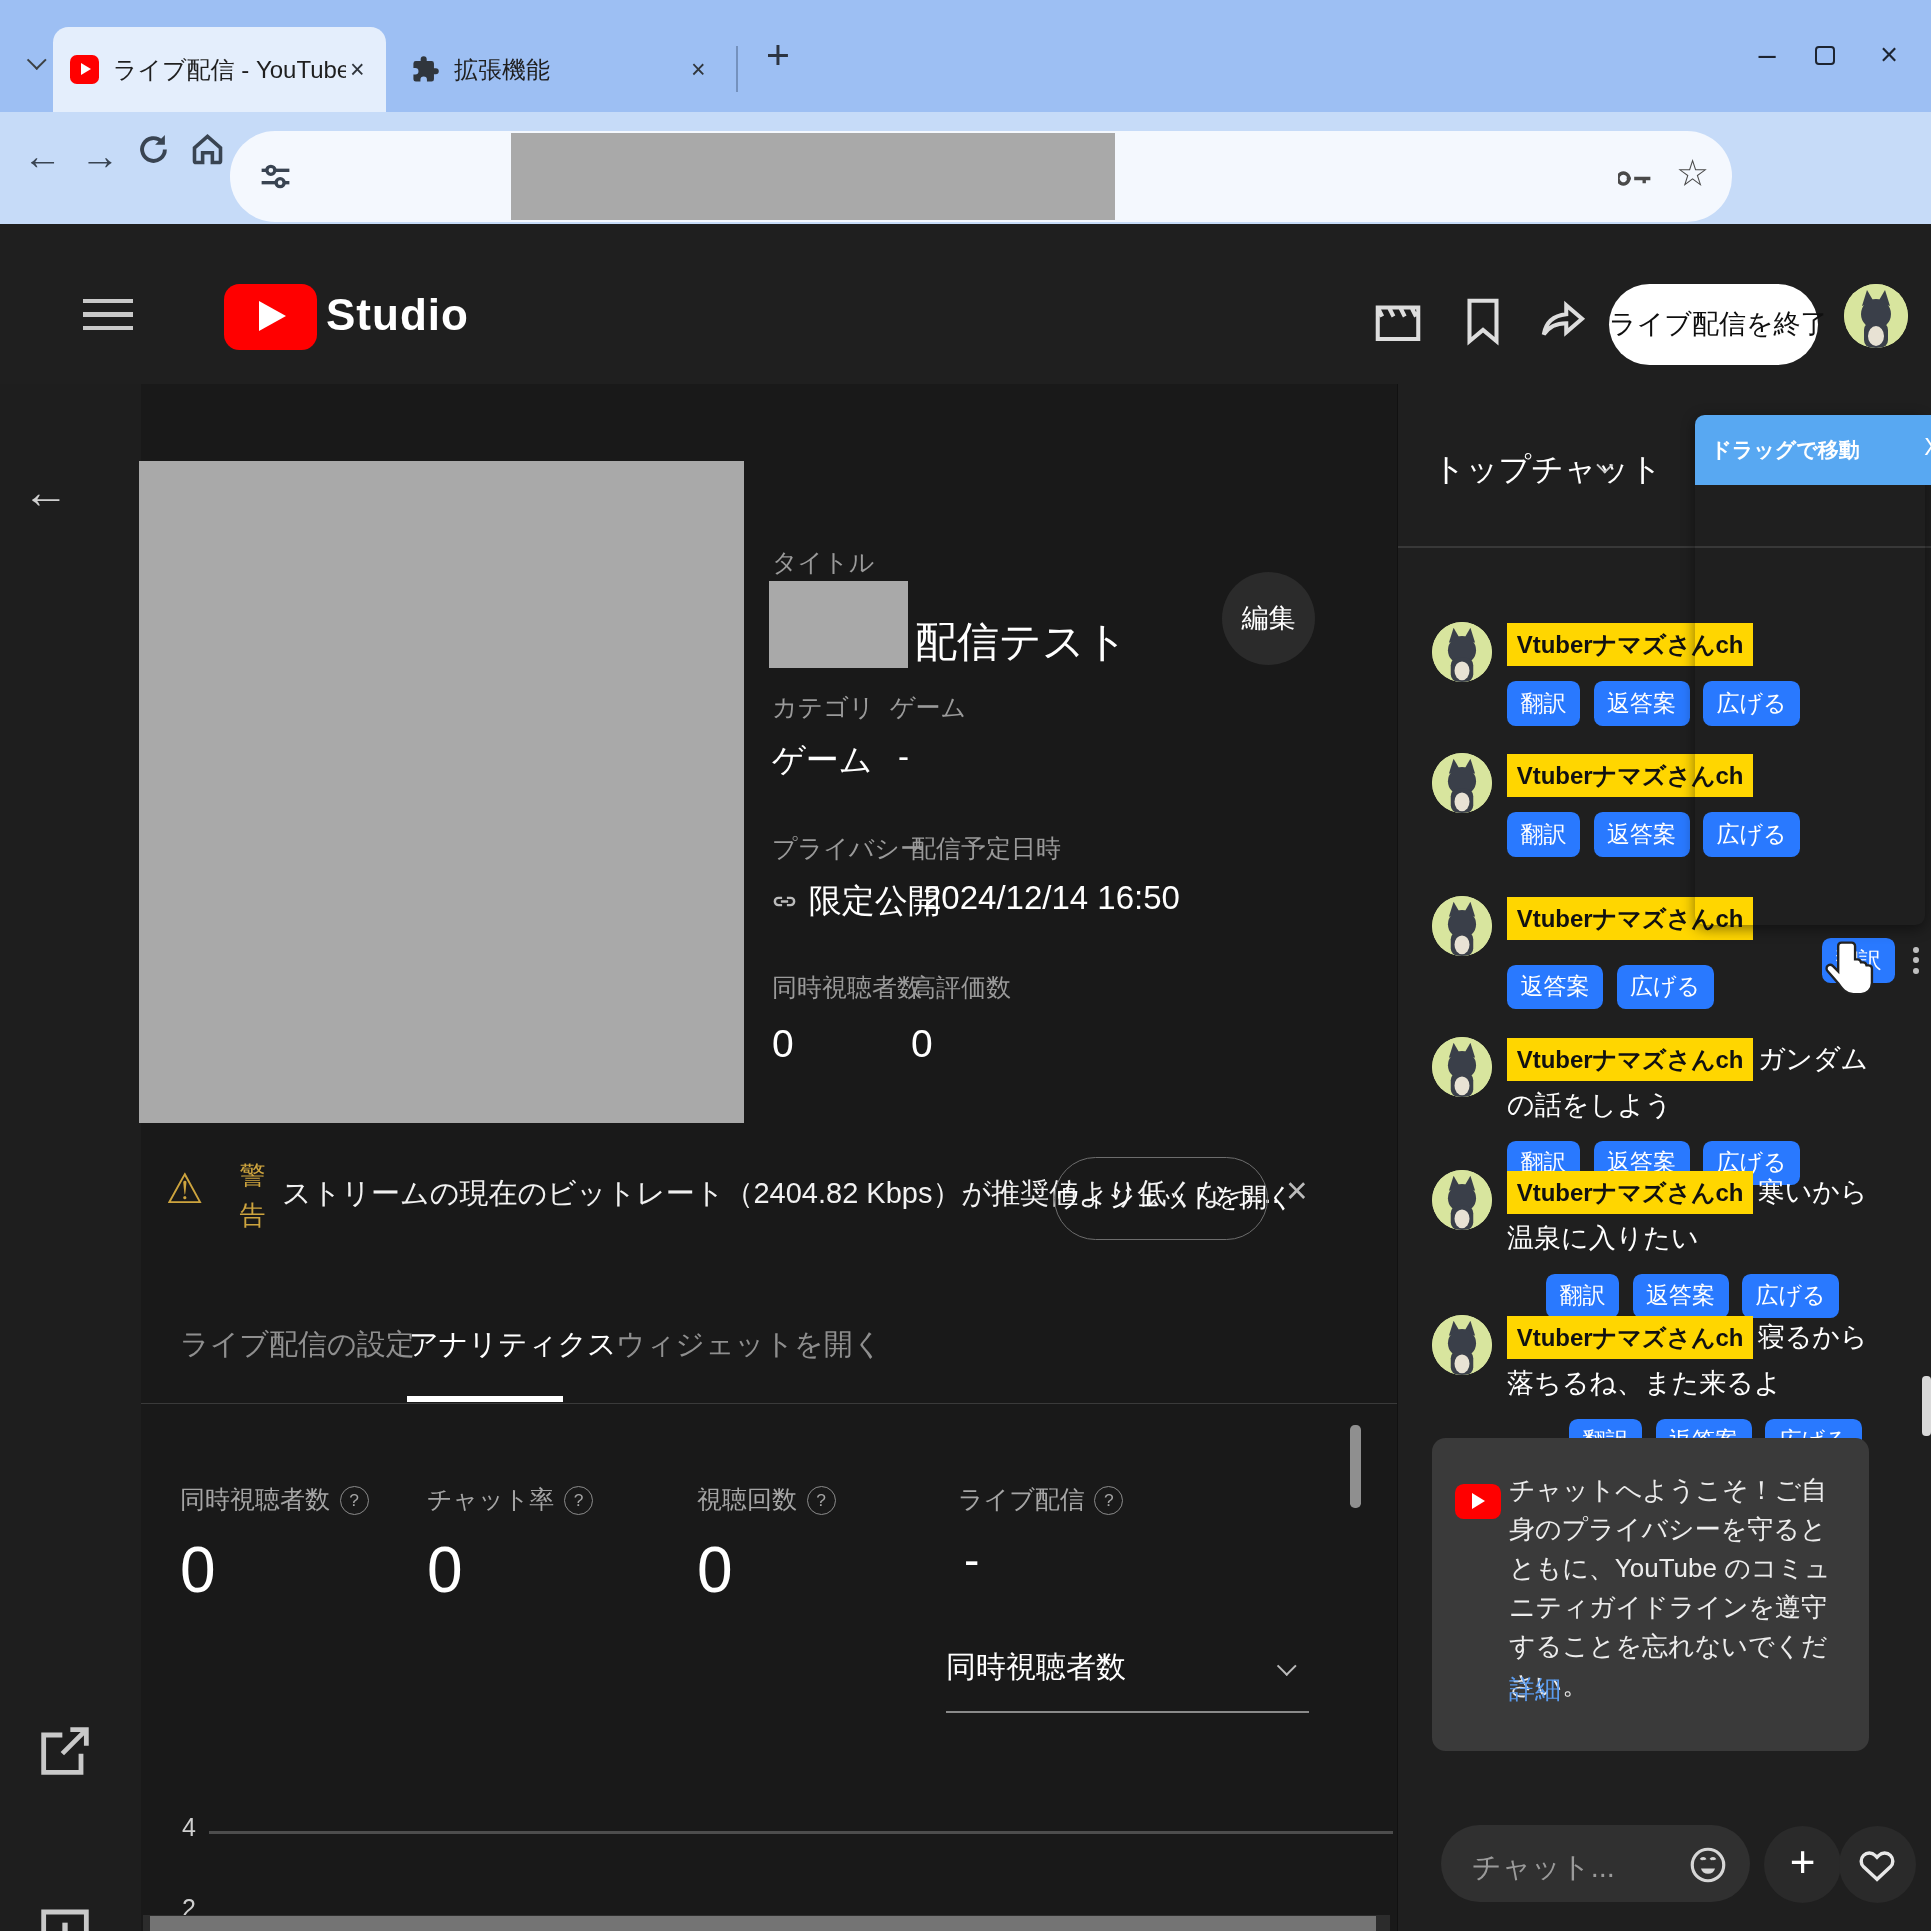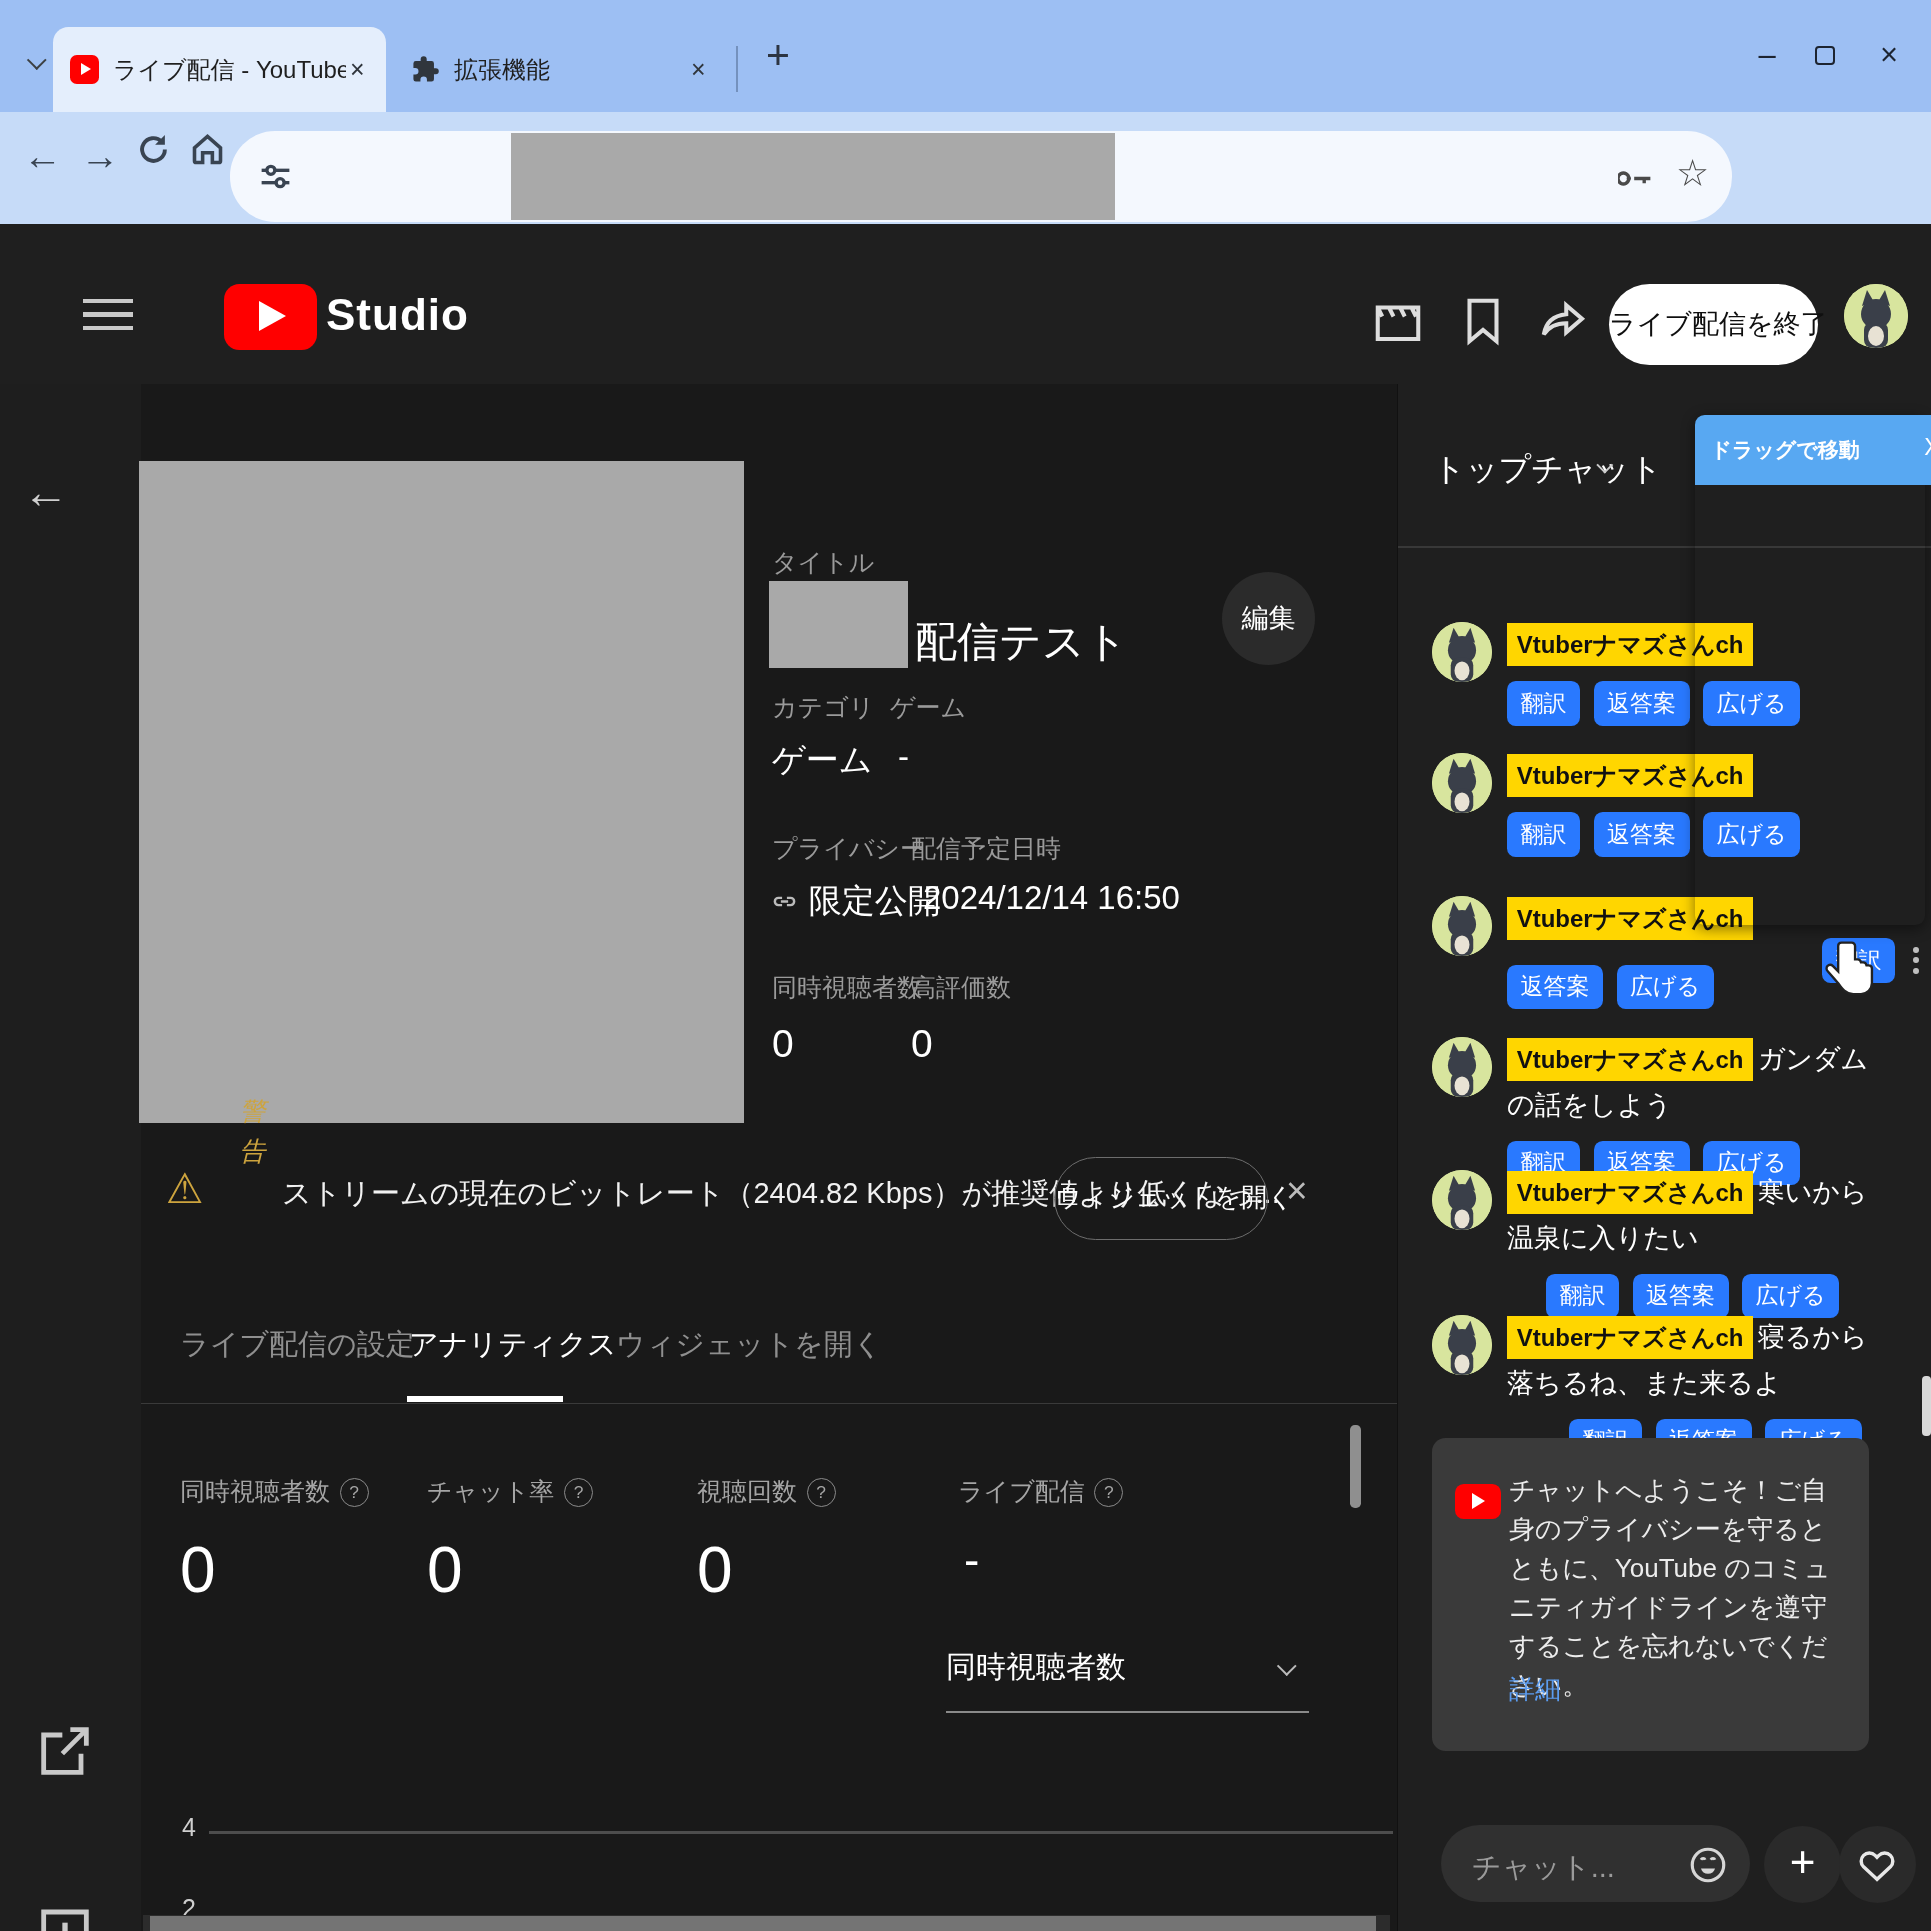--- a/index.html
+++ b/index.html
@@ -49,31 +49,31 @@
   .main { left:141px; top:384px; width:1256px; height:1547px; background:#191919; }
   .label { font-size:25px; color:#9a9a9a; white-space:nowrap; }
   .val-big { font-size:33px; color:#fff; white-space:nowrap; }
   .thumb-redact { left:139px; top:461px; width:605px; height:662px; }
   .title-redact { left:769px; top:581px; width:139px; height:87px; }
   .title-text { left:915px; top:614px; font-size:42px; color:#fff; white-space:nowrap; }
   .edit-btn { left:1222px; top:572px; width:93px; height:93px; background:#2b2b2b; border-radius:50%; color:#fff; font-size:27px; text-align:center; line-height:93px; }
   .link-ico { display:inline-block; vertical-align:-3.9px; margin-right:9.7px; }
 
   .warn-tri { left:166px; top:1164px; font-size:42px; color:#cda43e; }
-  .warn-vert { left:236px; top:1091px; width:33px; font-size:26px; line-height:1.55; color:#cda43e; overflow-wrap:anywhere; text-align:center;font-style:italic; }
+  .warn-vert { left:236px; top:1155px; width:33px; font-size:26px; line-height:1.55; color:#cda43e; overflow-wrap:anywhere; text-align:center; }
   .warn-text { left:282px; top:1174px; font-size:29px; color:#f1f1f1; white-space:nowrap; }
   .warn-btn { left:1054px; top:1157px; width:214px; height:83px; border:1.9px solid #6d6d6d; border-radius:42px; color:#fff; font-size:26px; text-align:center; line-height:79px; white-space:nowrap; }
   .warn-close { left:1286px; top:1170px; font-size:37px; color:#bbb; }
 
   .tabsrow { left:141px; top:1313px; width:1256px; height:91px; border-bottom:1.9px solid #3a3a3a; }
   .mtab { position:absolute; top:11.6px; font-size:29px; color:#8f8f8f; white-space:nowrap; }
   .mtab.active { color:#fff; }
   .mtab-underline { position:absolute; top:83px; height:5.8px; background:#fff; }
 
-  .metric-label-row { font-size:25px; color:#a5a5a5; }
+  .metric-label-row { font-size:25px; color:#a5a5a5;margin-top:8px; }
   .qmark { display:inline-block; width:29px; height:29px; border:1.9px solid #8a8a8a; border-radius:50%; font-size:17.4px; color:#a5a5a5; text-align:center; line-height:26px; margin-left:9.7px; vertical-align:1.9px; }
   .metric-val { font-size:64px; color:#fff; }
   .sel-row { left:946px; top:1647px; width:363px; }
   .sel-text { font-size:30px; color:#fff; }
   .sel-underline { position:absolute; left:0; top:64px; width:363px; height:1.9px; background:#8a8a8a; }
   .ytick { font-size:25px; color:#cfcfcf; }
   .gridline { background:#4d4d4d; height:2.9px; }
   .hscroll-track { left:143px; top:1915px; width:1247px; height:16.4px; background:#2c2c2c; }
   .hscroll-thumb { left:150px; top:1916px; width:1226px; height:14.5px; background:#747474; }
   .vscroll-thumb { left:1350px; top:1425px; width:10.6px; height:83px; background:#8f8f8f; border-radius:4.8px; }

